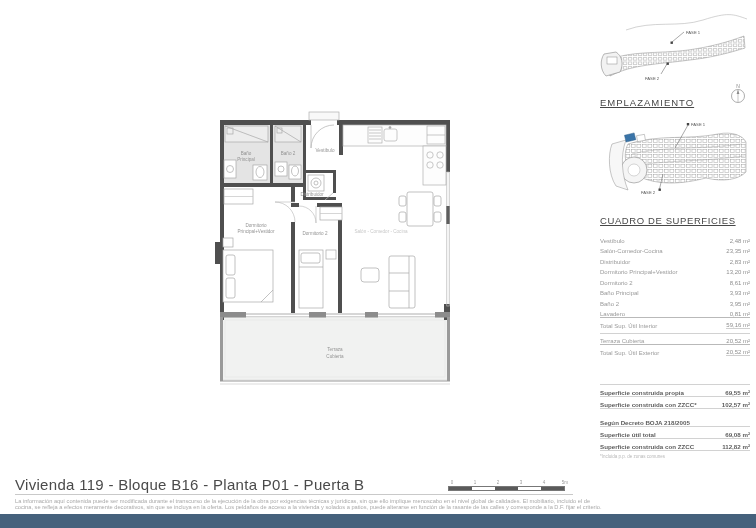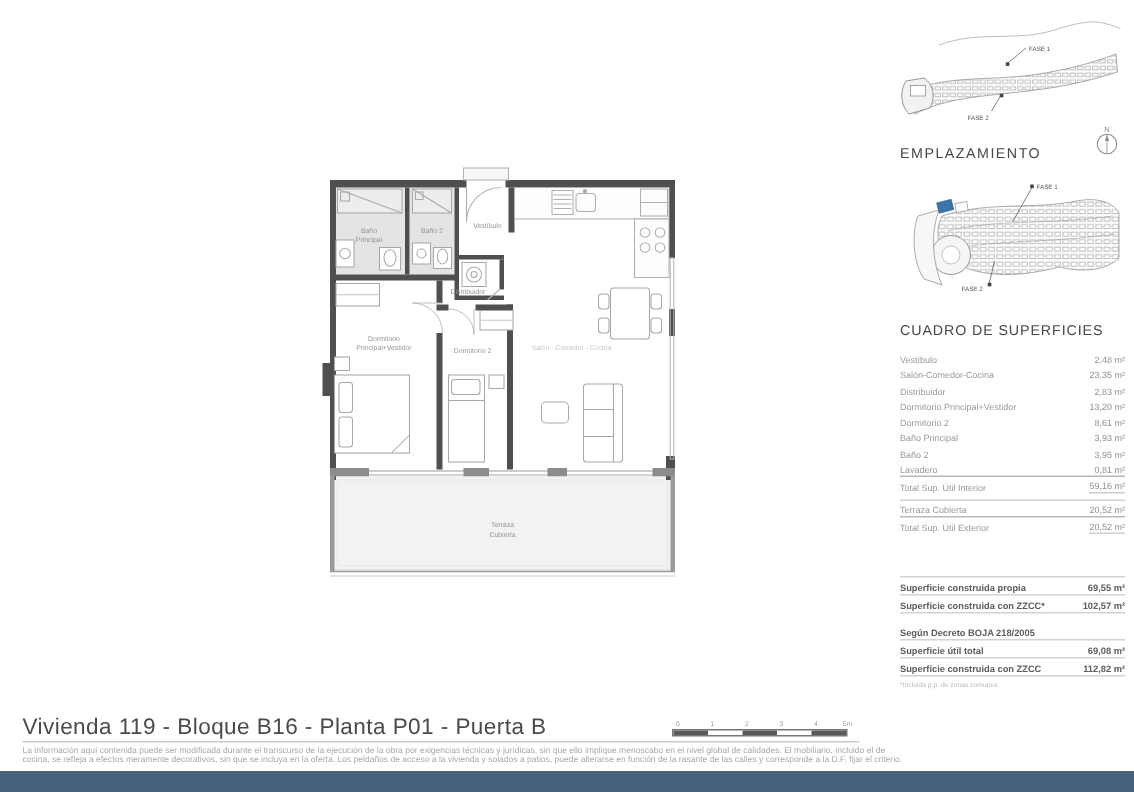--- a/index.html
+++ b/index.html
@@ -2,21 +2,21 @@
 <html><head>
 <meta charset="utf-8">
 <style>
   html,body{margin:0;padding:0;}
   body{width:756px;height:528px;background:#ffffff;position:relative;overflow:hidden;
        font-family:"Liberation Sans", sans-serif;}
   .abs{position:absolute;}
 
   
   .side-header{left:600px;width:150px;font-size:9.5px;letter-spacing:1px;color:#474747;
-Chapter     border-bottom:3px solid #555;padding-bottom:5px;font-weight:normal;}
+Chapter     border-bottom:3px solid #555;padding-bottom:5px;font-weight:normal;text-decoration:underline;}
   #emplazamiento-header{top:97px;}
   #cuadro-header{top:215px;letter-spacing:.6px;}
 
   
   #superficies-table{left:600px;top:233px;width:150px;}
   .trow{display:flex;justify-content:space-between;align-items:flex-end;height:10.5px;
         font-size:6px;color:#9a9a9a;}
   .trow .tv{color:#8f8f8f;}
   .spacer4{height:4px;} .spacer28{height:28px;} .spacer7{height:7px;}
   .total-row{border-top:1px solid #b9b9b9;}

